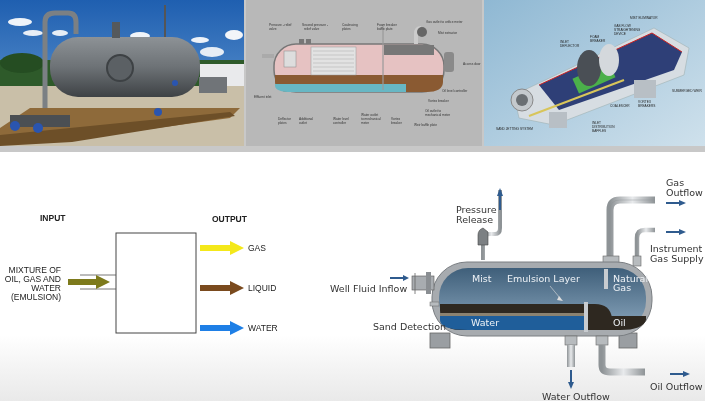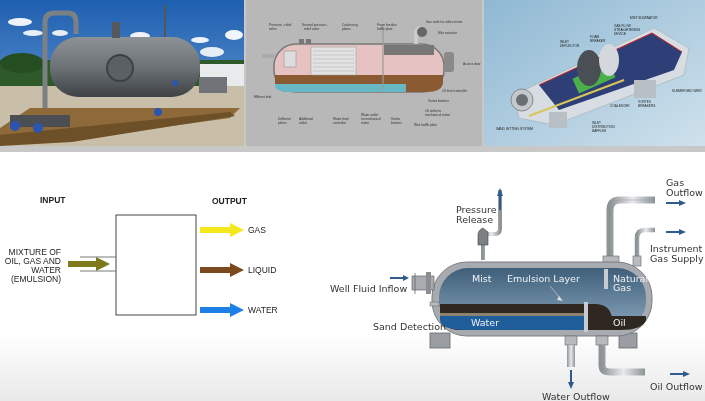--- a/index.html
+++ b/index.html
@@ -12,21 +12,21 @@
   .top-strip { position: absolute; left: 0; top: 0; width: 705px; height: 152px; background: #c8c8c8; }
   .panel { position: absolute; top: 0; height: 146px; overflow: hidden; }
   .panel svg { display: block; }
   #panel-photo { left: 0; width: 244px; }
   #panel-schematic { left: 246px; width: 236px; }
   #panel-cutaway { left: 484px; width: 221px; }
   .tiny { font-family: "Liberation Sans", sans-serif; font-size: 3.2px; fill: #333; }
   .tiny-w { font-family: "Liberation Sans", sans-serif; font-size: 3.2px; fill: #222; }
 
   
-  #block-diagram { position: absolute; left: 0; top: 177px; width: 300px; height: 145px; }
+  #block-diagram { position: absolute; left: 0; top: 195px; width: 300px; height: 145px; }
   .bd-text { font-family: "Liberation Sans", sans-serif; font-size: 8.5px; fill: #222; font-stretch: condensed; }
   .bd-bold { font-weight: bold; }
 
   
   #separator-diagram { position: absolute; left: 320px; top: 170px; width: 385px; height: 231px; }
   .sep-label { font-family: "DejaVu Sans", sans-serif; font-size: 9.5px; fill: #333; }
   .sep-inner { font-family: "DejaVu Sans", sans-serif; font-size: 9.5px; fill: #eef2f6; }
 </style>
 </head>
 <body>

